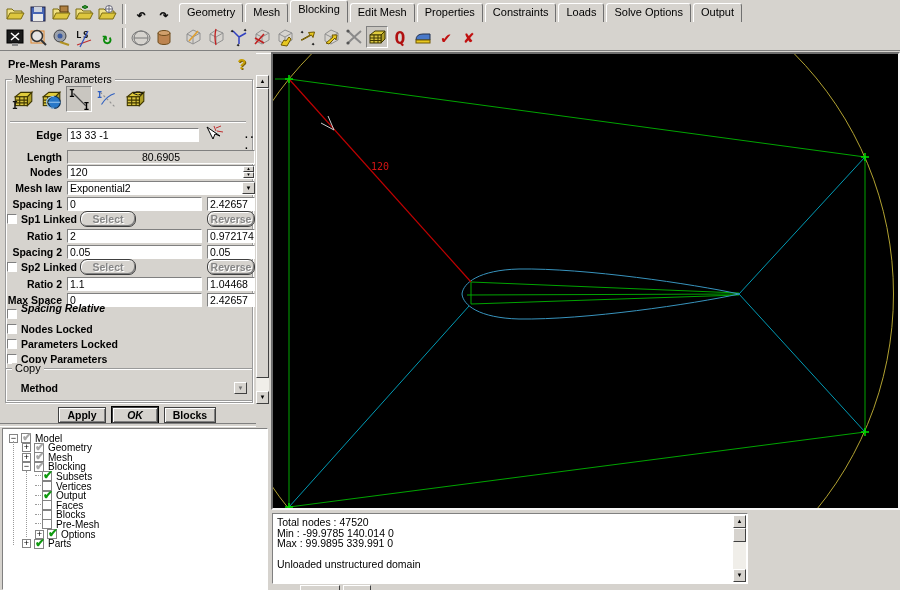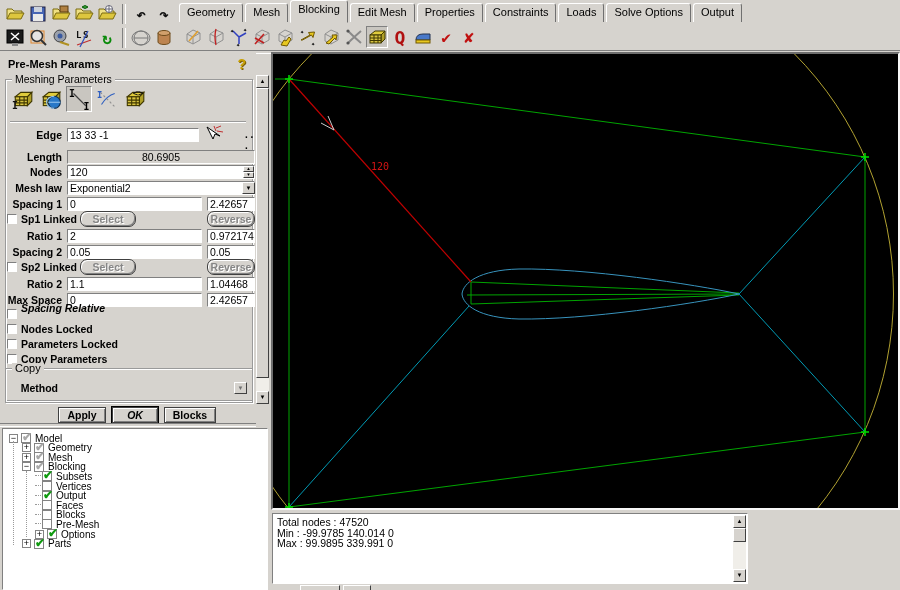--- a/index.html
+++ b/index.html
@@ -531,20 +531,21 @@
         <line x1="16" y1="449" x2="16" y2="457" stroke="#00dc00" stroke-width="1.5"></line>
       </svg>
   </div>
 
   <div class="msg-box">
     <div class="msg-lines" id="msg-lines">
         <div>Total nodes : 47520</div>
         <div>Min : -99.9785 140.014 0</div>
         <div>Max : 99.9895 339.991 0</div>
         <div></div>
+        <div>Unloaded unstructured domain</div>
       </div>
     <div class="sbar" style="right:1px;top:1px;height:67px;">
       <div class="sbtn" style="top:0;">▲</div>
       <div class="sthumb" style="top:13px;height:14px;"></div>
       <div class="sbtn" style="bottom:0;">▼</div>
     </div>
   </div>
 
   <div class="sliver" style="left:300px;top:585px;width:40px;"></div>
   <div class="sliver" style="left:343px;top:585px;width:28px;"></div>

